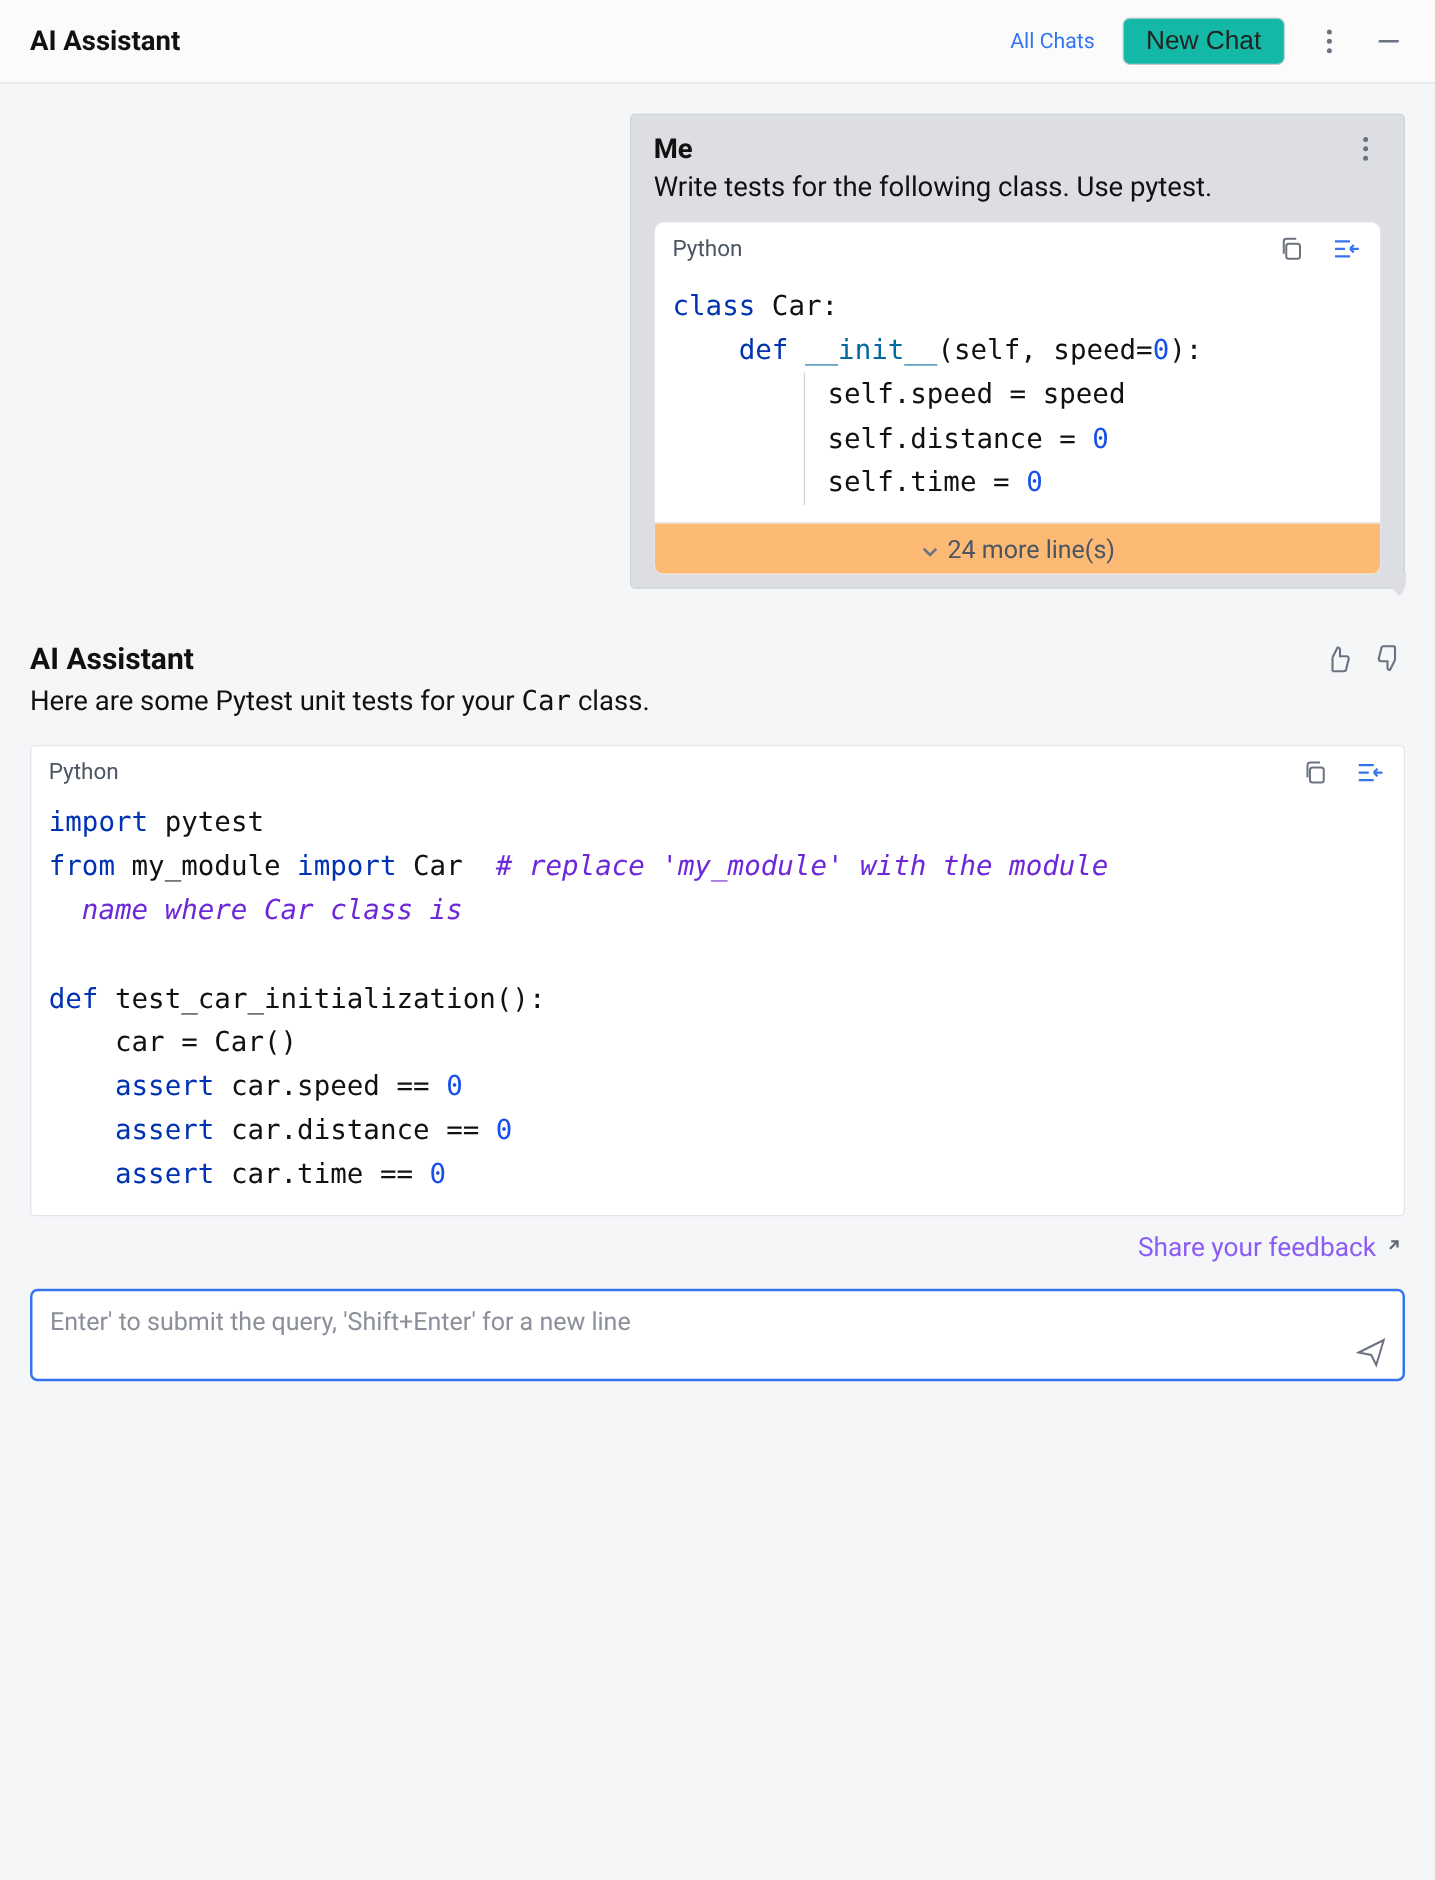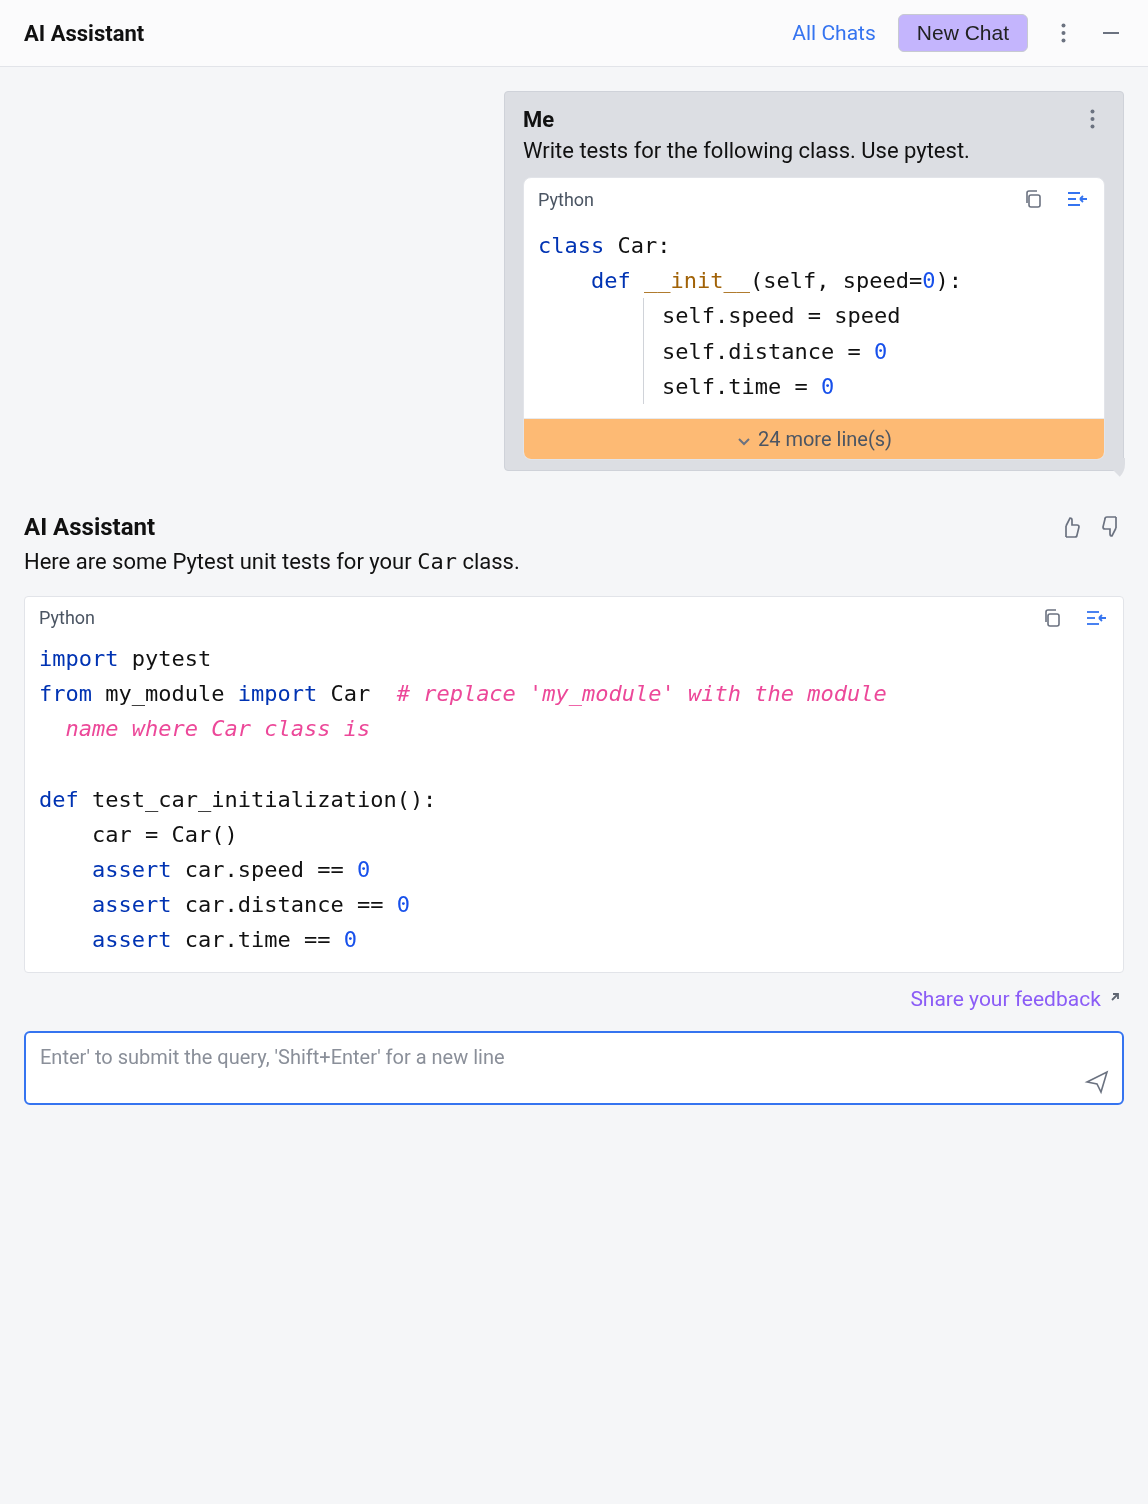--- a/index.html
+++ b/index.html
@@ -26,26 +26,26 @@
     font-size: 22px;
     font-weight: 700;
   }
   .header-right {
     display: flex;
     align-items: center;
     gap: 22px;
   }
   .link-allchats {
     color: #3574f0;
-    font-size: 21px;
+    font-size: 17px;
     margin-left: 28px;
   }
   .btn-newchat {
     border: 1px solid #c7cad1;
-    background: #c4b5fd;
+    background: #14b8a6;
     border-radius: 6px;
     padding: 6px 18px;
     font-size: 21px;
     color: #222;
     cursor: pointer;
   }
   .icon-btn {
     width: 26px; height: 26px;
     display: inline-flex;
     align-items: center; justify-content: center;
@@ -115,22 +115,22 @@
   .indent-bar {
     display:inline-block;
     border-left: 1px solid #d0d3d9;
     padding-left: 18px;
     margin-left: -1px;
   }
 
   
   .kw { color: #0033b3; }
   .num { color: #1750eb; }
-  .fn { color: #a16207; }
-  .cmt { color: #ec4899; font-style: italic; }
+  .fn { color: #0369a1; }
+  .cmt { color: #6d28d9; font-style: italic; }
 
   
   .msg-assistant {
     margin-top: 42px;
   }
   .msg-assistant-head {
     display:flex; align-items:center; justify-content:space-between;
   }
   .msg-assistant-title { font-size: 24px; font-weight: 700; }
   .msg-assistant-text { font-size: 22px; margin-top: 8px; }

